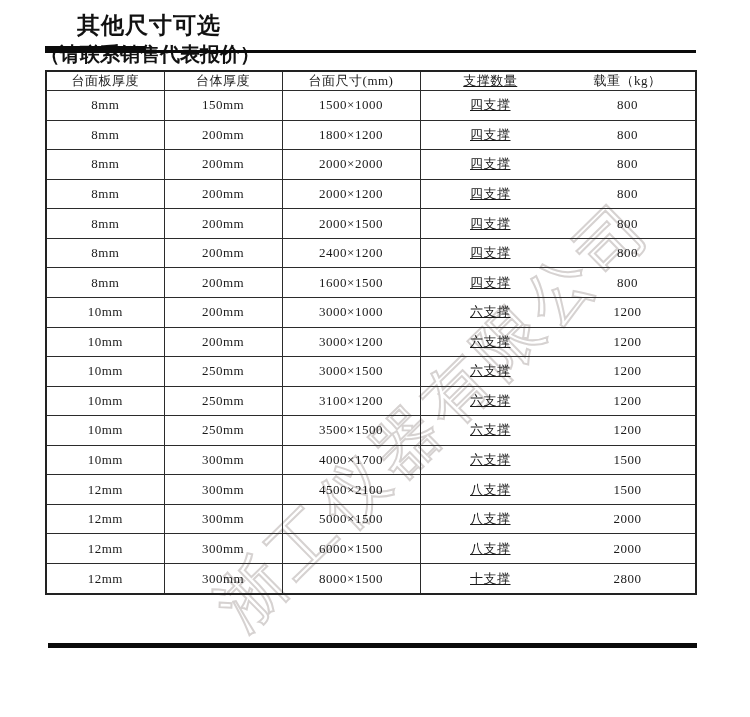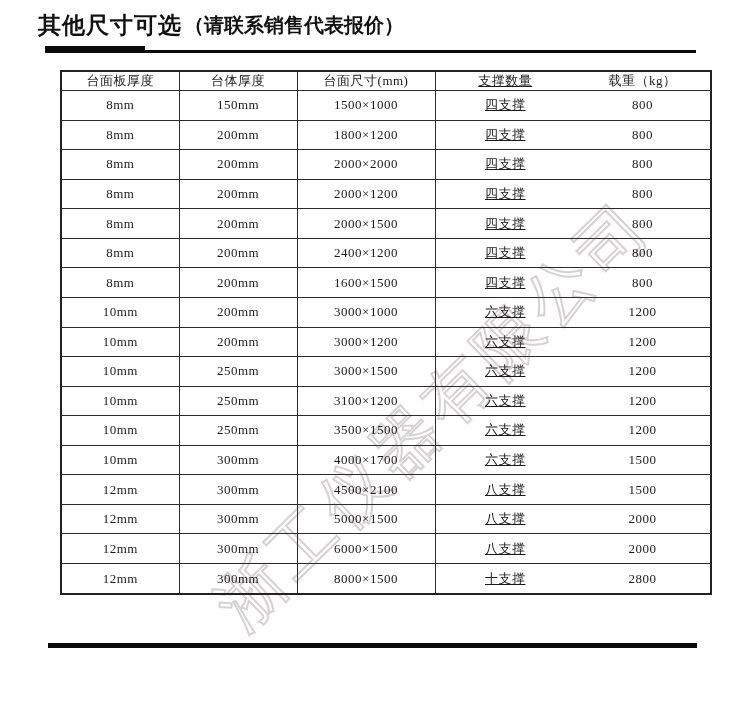--- a/index.html
+++ b/index.html
@@ -15,20 +15,21 @@
   
   .title-row {
     position: absolute;
     left: 38px;
     top: 10px;
     display: flex;
     align-items: center;
     white-space: nowrap;
     font-family: "Liberation Sans", "DejaVu Sans", sans-serif;
     color: #111111;
+    flex-direction: column;
   }
   .title-main {
     font-size: 23px;
     font-weight: 700;
     letter-spacing: 1px;
     margin: 0;
   }
   .title-sub {
     font-size: 20px;
     font-weight: 700;
@@ -76,21 +77,21 @@
     -webkit-text-stroke: 2px #d6d2d1;
     text-stroke: 2px #d6d2d1;
     pointer-events: none;
     user-select: none;
     font-family: "Liberation Serif", "DejaVu Serif", serif;
   }
 
   
   table.spec-table {
     position: absolute;
-    left: 60px;
+    left: 45px;
     top: 70px;
     width: 650px;
     height: 525px;
     border-collapse: collapse;
     table-layout: fixed;
     background: transparent;
     border: 2px solid #222222;
   }
   .spec-table th, .spec-table td {
     border: 1px solid #2b2b2b;

